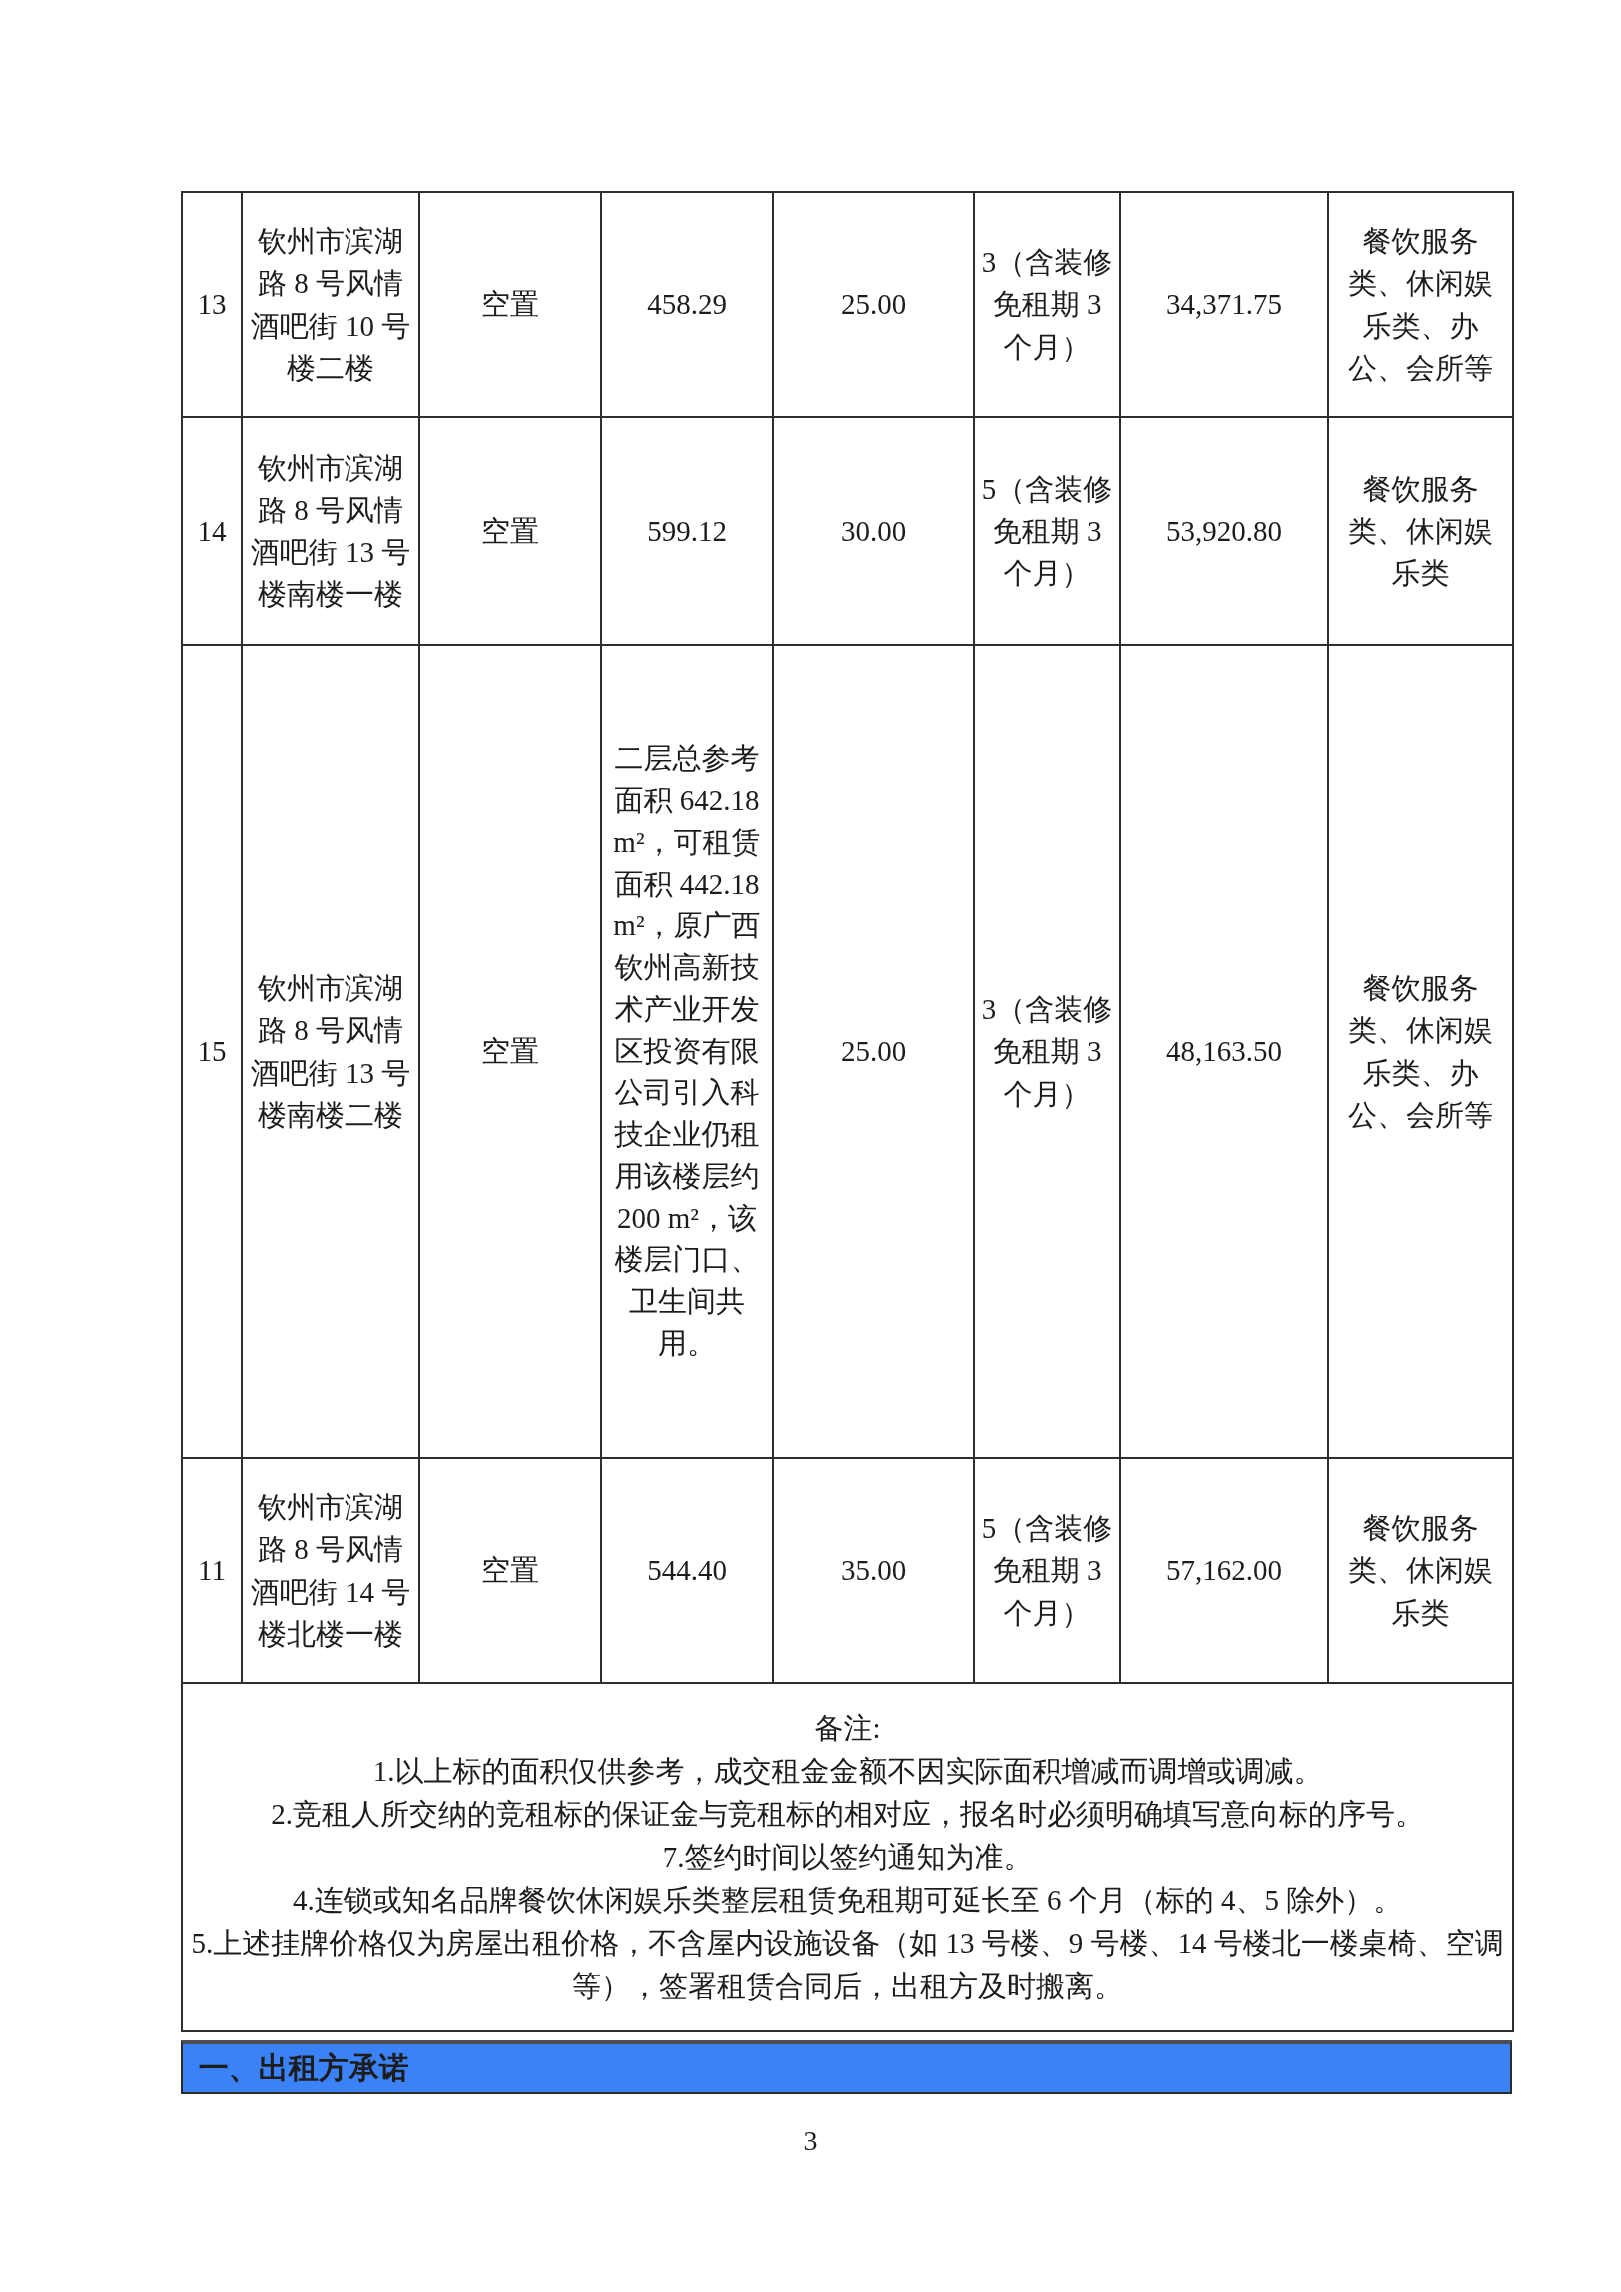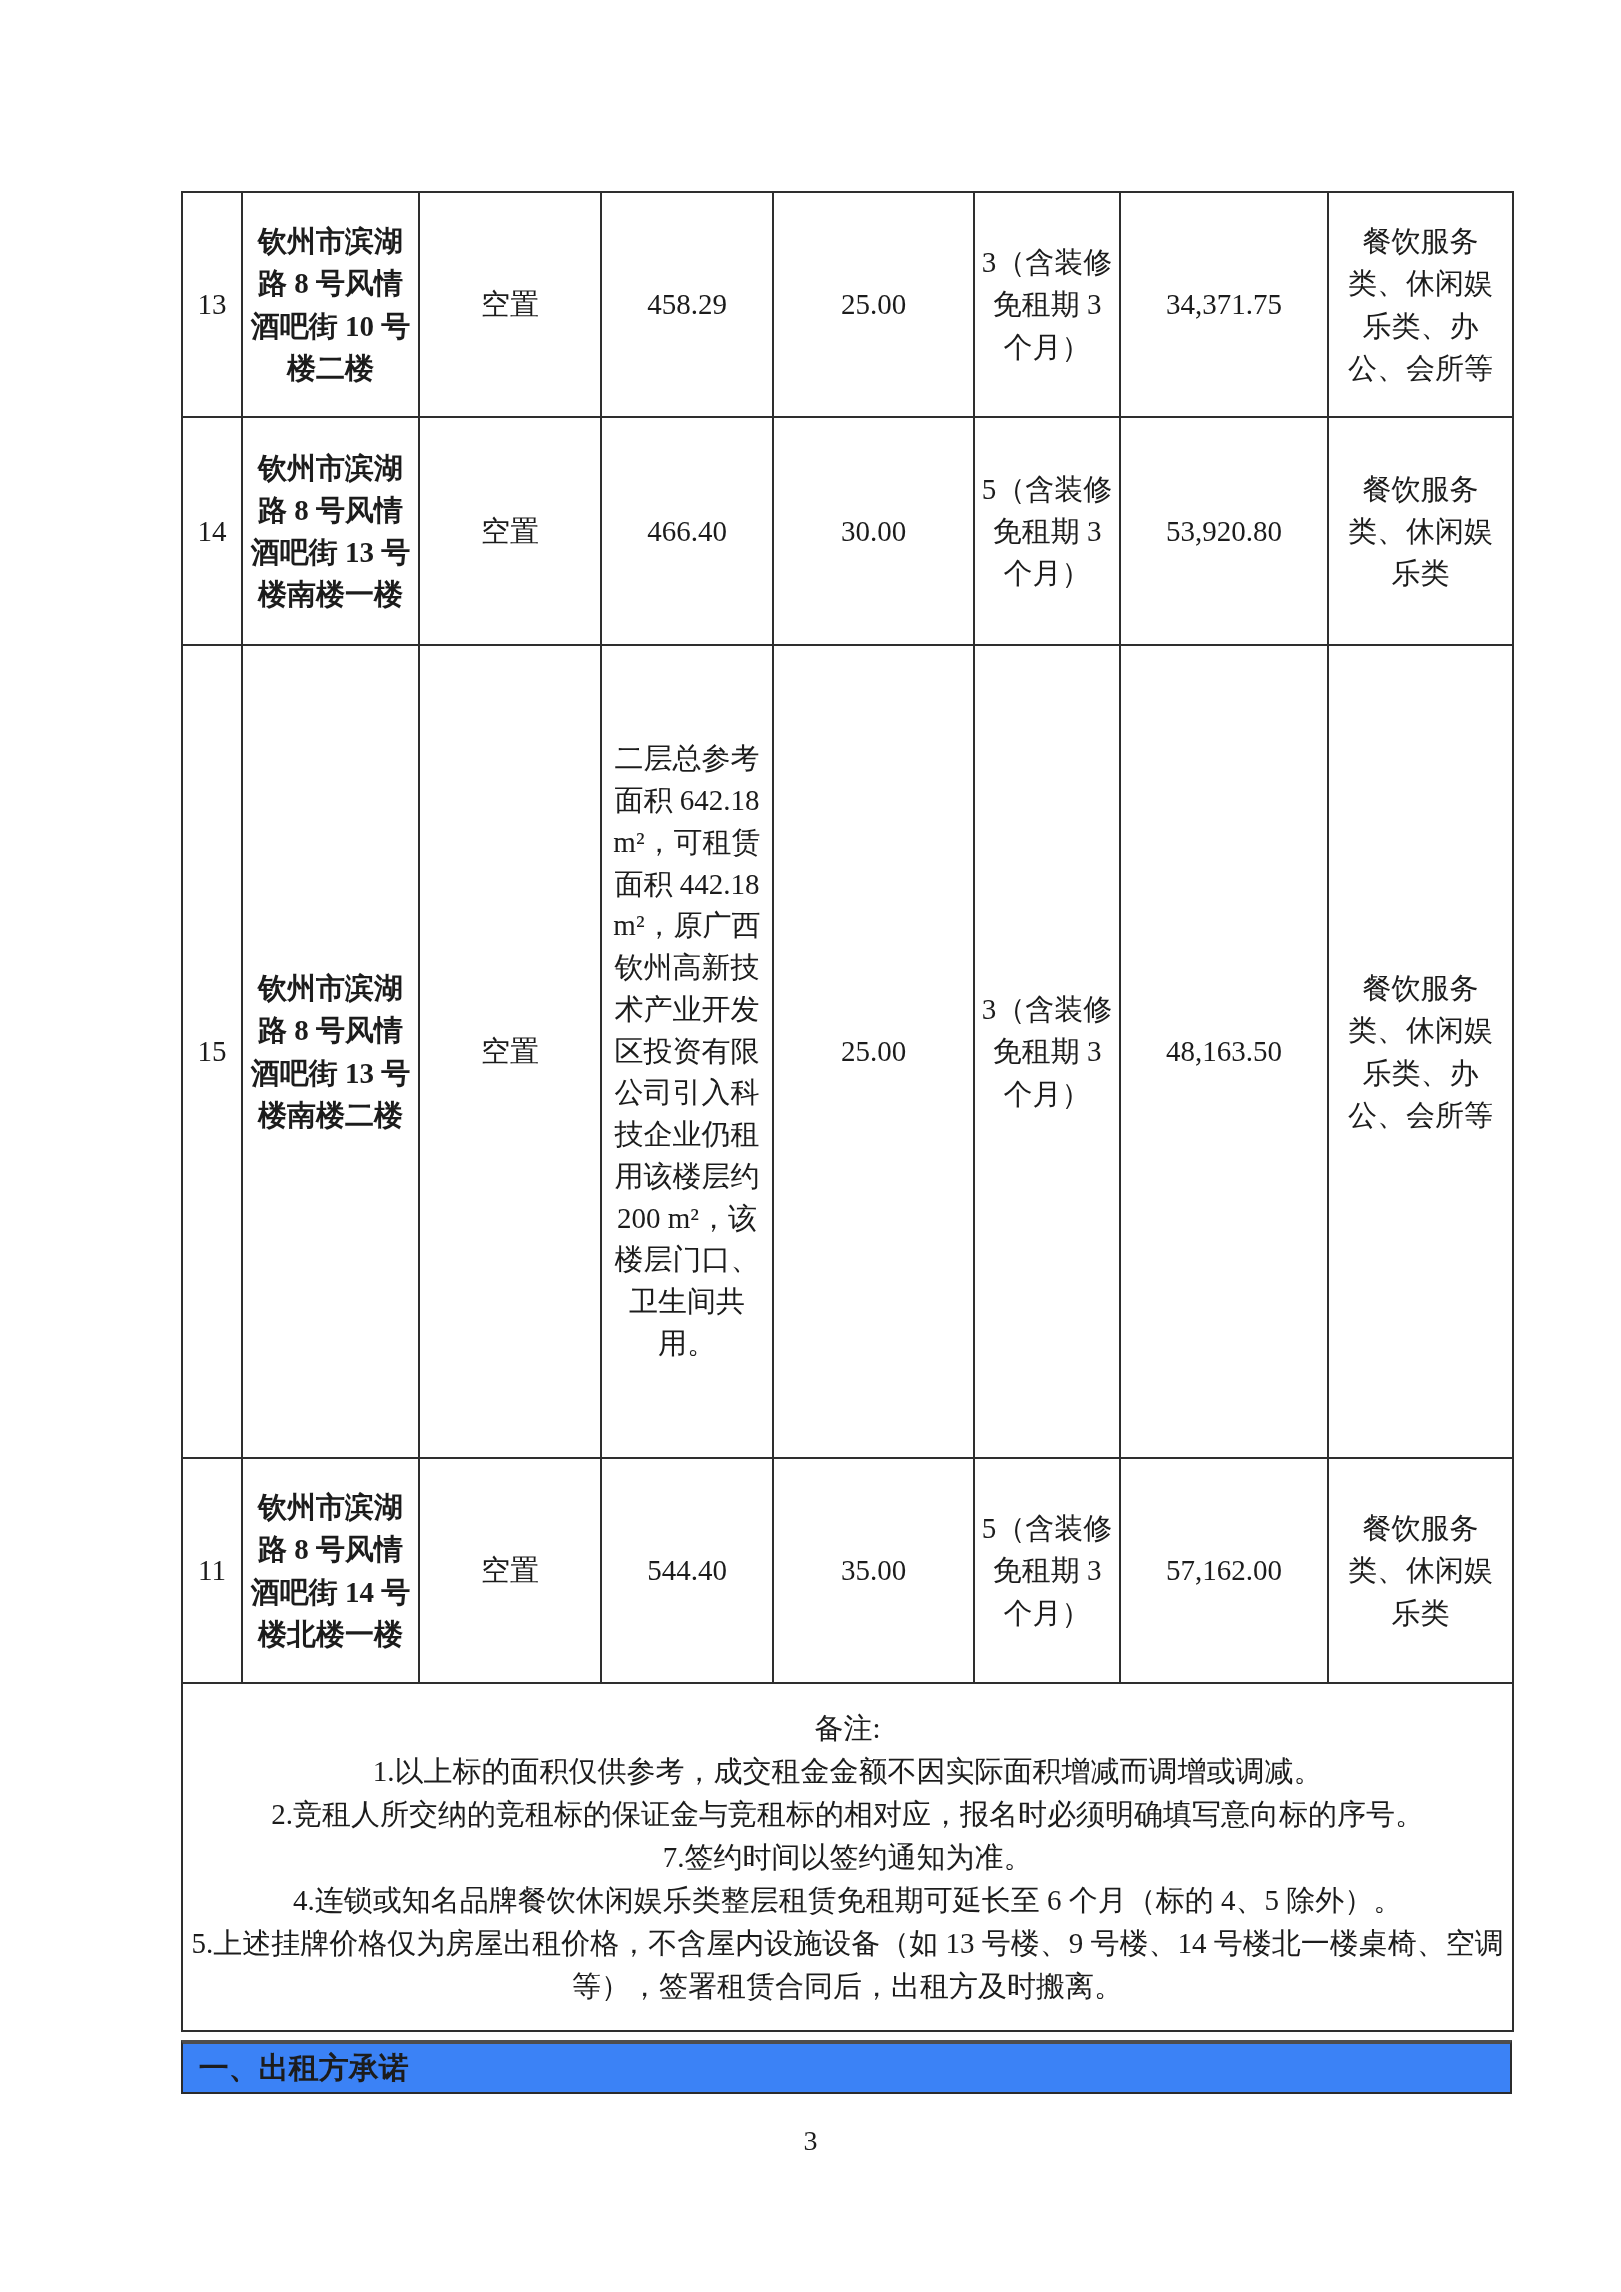--- a/index.html
+++ b/index.html
@@ -24,21 +24,21 @@
     border:2px solid #2e2e2e;
     text-align:center;
     vertical-align:middle;
     padding:2px 5.9px;
     box-sizing:border-box;
     overflow:hidden;
   }
   tr.r-std{height:225px;}
   tr.r-14{height:228px;}
   tr.r-15{height:813px;}
-  td.cell-location{padding:2px 25.5px;font-weight:bold;}
+  td.cell-location{padding:2px 25.5px;}
   td.cell-term{padding:2px 13.7px;}
   td.cell-category{padding:2px 9.8px;}
   .long-wrap{
     height:790px;
     display:flex;align-items:center;justify-content:center;
     overflow:hidden;
     line-height:1.44;
   }
   tr.r-notes{height:348px;}
   td.cell-notes{
@@ -90,21 +90,21 @@
         <td class="cell-area">458.29</td>
         <td class="cell-price">25.00</td>
         <td class="cell-term">3（含装修免租期 3 个月）</td>
         <td class="cell-amount">34,371.75</td>
         <td class="cell-category">餐饮服务类、休闲娱乐类、办公、会所等</td>
       </tr>
       <tr class="r-14">
         <td class="cell-no">14</td>
         <td class="cell-location">钦州市滨湖路 8 号风情酒吧街 13 号楼南楼一楼</td>
         <td class="cell-status">空置</td>
-        <td class="cell-area">466.40</td>
+        <td class="cell-area">599.12</td>
         <td class="cell-price">30.00</td>
         <td class="cell-term">5（含装修免租期 3 个月）</td>
         <td class="cell-amount">53,920.80</td>
         <td class="cell-category">餐饮服务类、休闲娱乐类</td>
       </tr>
       <tr class="r-15">
         <td class="cell-no">15</td>
         <td class="cell-location">钦州市滨湖路 8 号风情酒吧街 13 号楼南楼二楼</td>
         <td class="cell-status">空置</td>
         <td class="cell-area">

